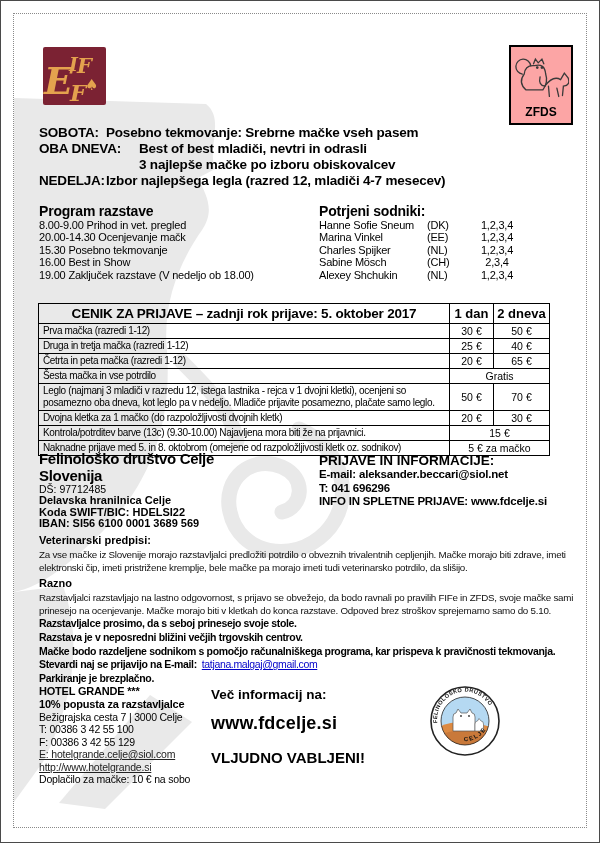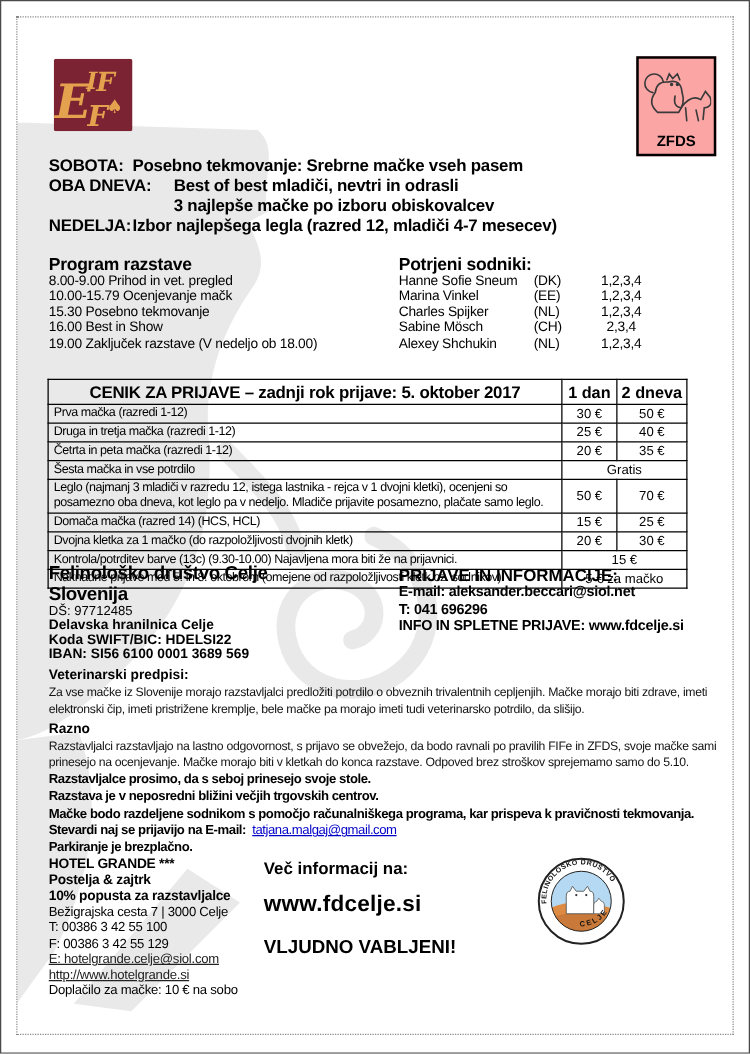--- a/index.html
+++ b/index.html
@@ -142,21 +142,21 @@
       </div>
 
   </div>
 
   <div class="abs program">
     <div class="sec-title">Program razstave</div>
     <div>
 
         <div class="prog-item">8.00-9.00 Prihod in vet. pregled</div>
 
-        <div class="prog-item">10.00-15.79 Ocenjevanje mačk</div>
+        <div class="prog-item">20.00-14.30 Ocenjevanje mačk</div>
 
         <div class="prog-item">15.30 Posebno tekmovanje</div>
 
         <div class="prog-item">16.00 Best in Show</div>
 
         <div class="prog-item">19.00 Zaključek razstave (V nedeljo ob 18.00)</div>
 
     </div>
   </div>
 
@@ -218,35 +218,30 @@
             <td class="price">50 €</td>
           </tr>
           <tr>
             <td class="lbl">Druga in tretja mačka (razredi 1-12)</td>
             <td class="price">25 €</td>
             <td class="price">40 €</td>
           </tr>
           <tr>
             <td class="lbl">Četrta in peta mačka (razredi 1-12)</td>
             <td class="price">20 €</td>
-            <td class="price">35 €</td>
+            <td class="price">65 €</td>
           </tr>
           <tr>
             <td class="lbl">Šesta mačka in vse potrdilo</td>
             <td class="price" colspan="2">Gratis</td>
           </tr>
           <tr>
             <td class="lbl">Leglo (najmanj 3 mladiči v razredu 12, istega lastnika - rejca v 1 dvojni kletki), ocenjeni so posamezno oba dneva, kot leglo pa v nedeljo. Mladiče prijavite posamezno, plačate samo leglo.</td>
             <td class="price">50 €</td>
             <td class="price">70 €</td>
-          </tr>
-          <tr>
-            <td class="lbl">Domača mačka (razred 14) (HCS, HCL)</td>
-            <td class="price">15 €</td>
-            <td class="price">25 €</td>
           </tr>
           <tr>
             <td class="lbl">Dvojna kletka za 1 mačko (do razpoložljivosti dvojnih kletk)</td>
             <td class="price">20 €</td>
             <td class="price">30 €</td>
           </tr>
           <tr>
             <td class="lbl">Kontrola/potrditev barve (13c) (9.30-10.00) Najavljena mora biti že na prijavnici.</td>
             <td class="price" colspan="2">15 €</td>
           </tr>
@@ -307,21 +302,20 @@
       <span>Stevardi naj se prijavijo na E-mail:</span>
       <a href="#" class="link-blue">tatjana.malgaj@gmail.com</a>
     </div>
     <div class="razno-bold">Parkiranje je brezplačno.</div>
   </div>
 
   <div class="abs hotel">
 
       <div class="hotel-b">HOTEL GRANDE ***</div>
 
-      <div class="hotel-b">Postelja &amp; zajtrk</div>
 
       <div class="hotel-b">10% popusta za razstavljalce</div>
 
       <div class="hotel-reg">Bežigrajska cesta 7 | 3000 Celje</div>
 
       <div class="hotel-reg">T: 00386 3 42 55 100</div>
 
       <div class="hotel-reg">F: 00386 3 42 55 129</div>
 
       <div class="link-dark">E: hotelgrande.celje@siol.com</div>

